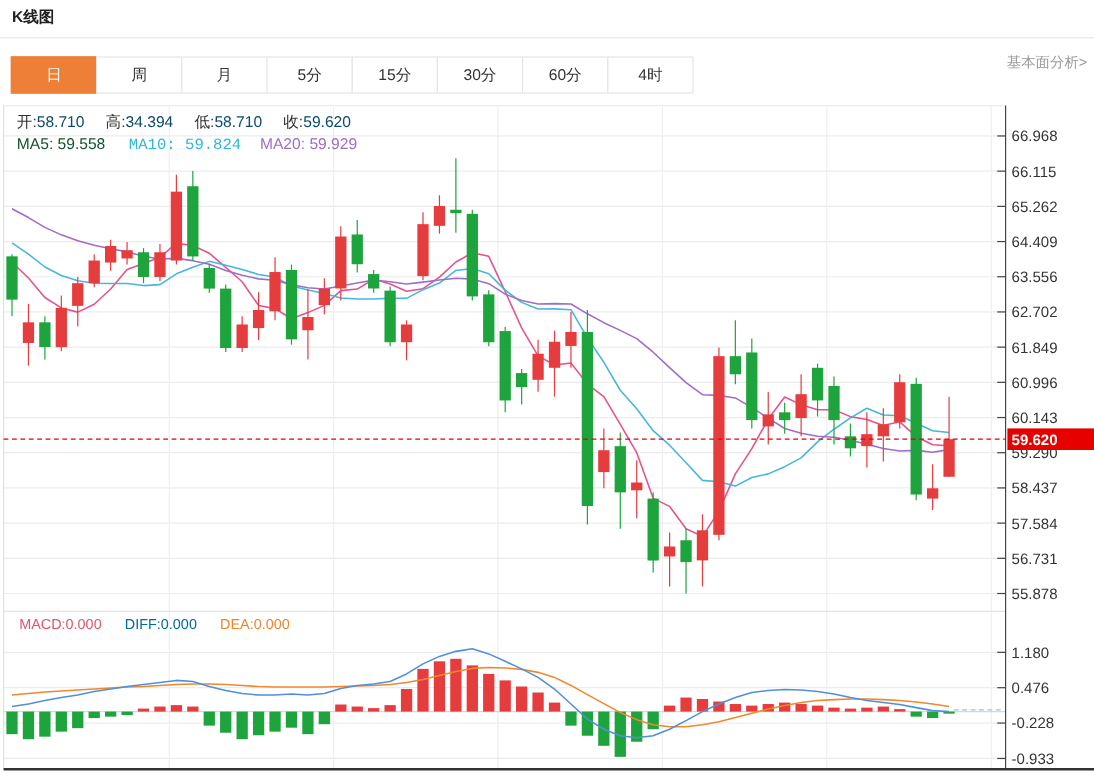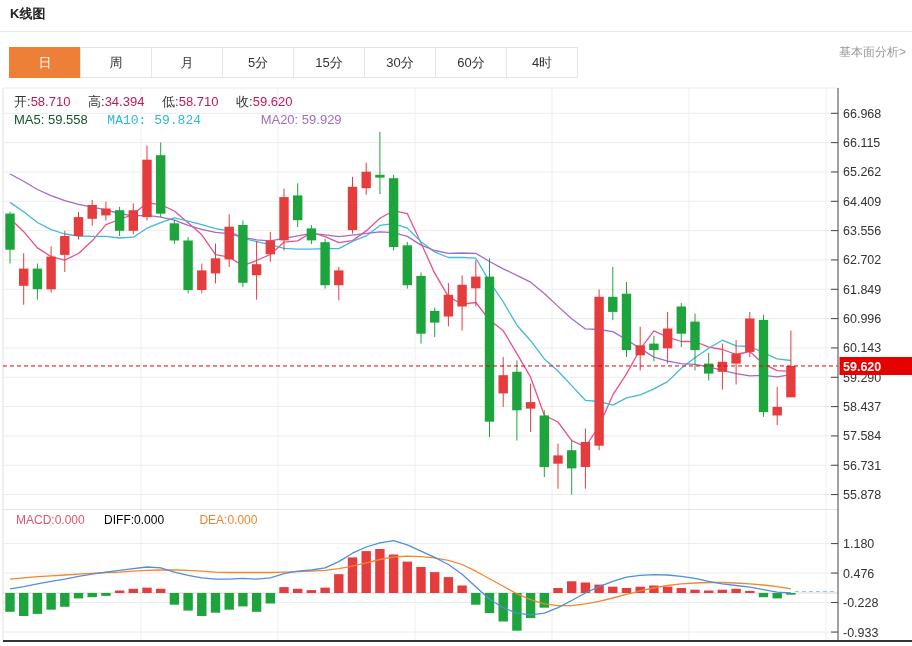--- a/index.html
+++ b/index.html
@@ -6,29 +6,29 @@
   body{width:912px;height:646px;position:relative;background:#fff;
        font-family:"Liberation Sans",sans-serif;overflow:hidden;}
   .hdr-title{position:absolute;left:10px;top:5px;font-size:13px;font-weight:bold;color:#222;}
   .hdr-link{position:absolute;right:6px;top:8px;font-size:12px;color:#999;cursor:pointer;margin-top:36px;}
   .hdr-divider{position:absolute;left:0;top:31px;width:912px;height:1px;background:#e8e8e8;}
   .tabbar{position:absolute;left:10px;top:47px;display:flex;}
   .tab{width:70px;height:29px;line-height:29px;text-align:center;font-size:13px;color:#333;
        background:#fff;border:1px solid #e4e4e4;margin-left:-1px;cursor:pointer;box-sizing:content-box;}
   .tab.active{background:#ee7f36;border-color:#ee7f36;color:#fff;}
   .inforow1{position:absolute;left:14px;top:93px;font-size:13px;color:#333;white-space:nowrap;}
-  .inforow1 .v{color:#be185d;margin-right:14px;}
+  .inforow1 .v{color:#0c4a6e;margin-right:14px;}
   .inforow2{position:absolute;left:14px;top:112px;font-size:13px;white-space:nowrap;}
   .ma5{color:#14532d;margin-right:16px;}
   .ma10{color:#2fb8d8;margin-right:12px;font-family:Liberation Mono, monospace;}
-  .ma20{color:#a06cc8;margin-left:44px;}
+  .ma20{color:#a06cc8;}
   .macdrow{position:absolute;left:16px;top:513px;font-size:12px;white-space:nowrap;}
   .macd-m{color:#e05568;margin-right:16px;text-align:center;}
-  .macd-d{color:#000000;margin-right:16px;margin-top:12px;}
-  .macd-e{color:#f0842c;margin-left:16px;}
+  .macd-d{color:#0369a1;margin-right:16px;margin-top:12px;}
+  .macd-e{color:#f0842c;}
   svg{position:absolute;left:0;top:0;}
 </style>
 </head>
 <body>
 
 <div class="hdr-title">K线图</div>
 <div class="hdr-link">基本面分析&gt;</div>
 <div class="hdr-divider"></div>
 
 <div class="tabbar" id="tabbar">

